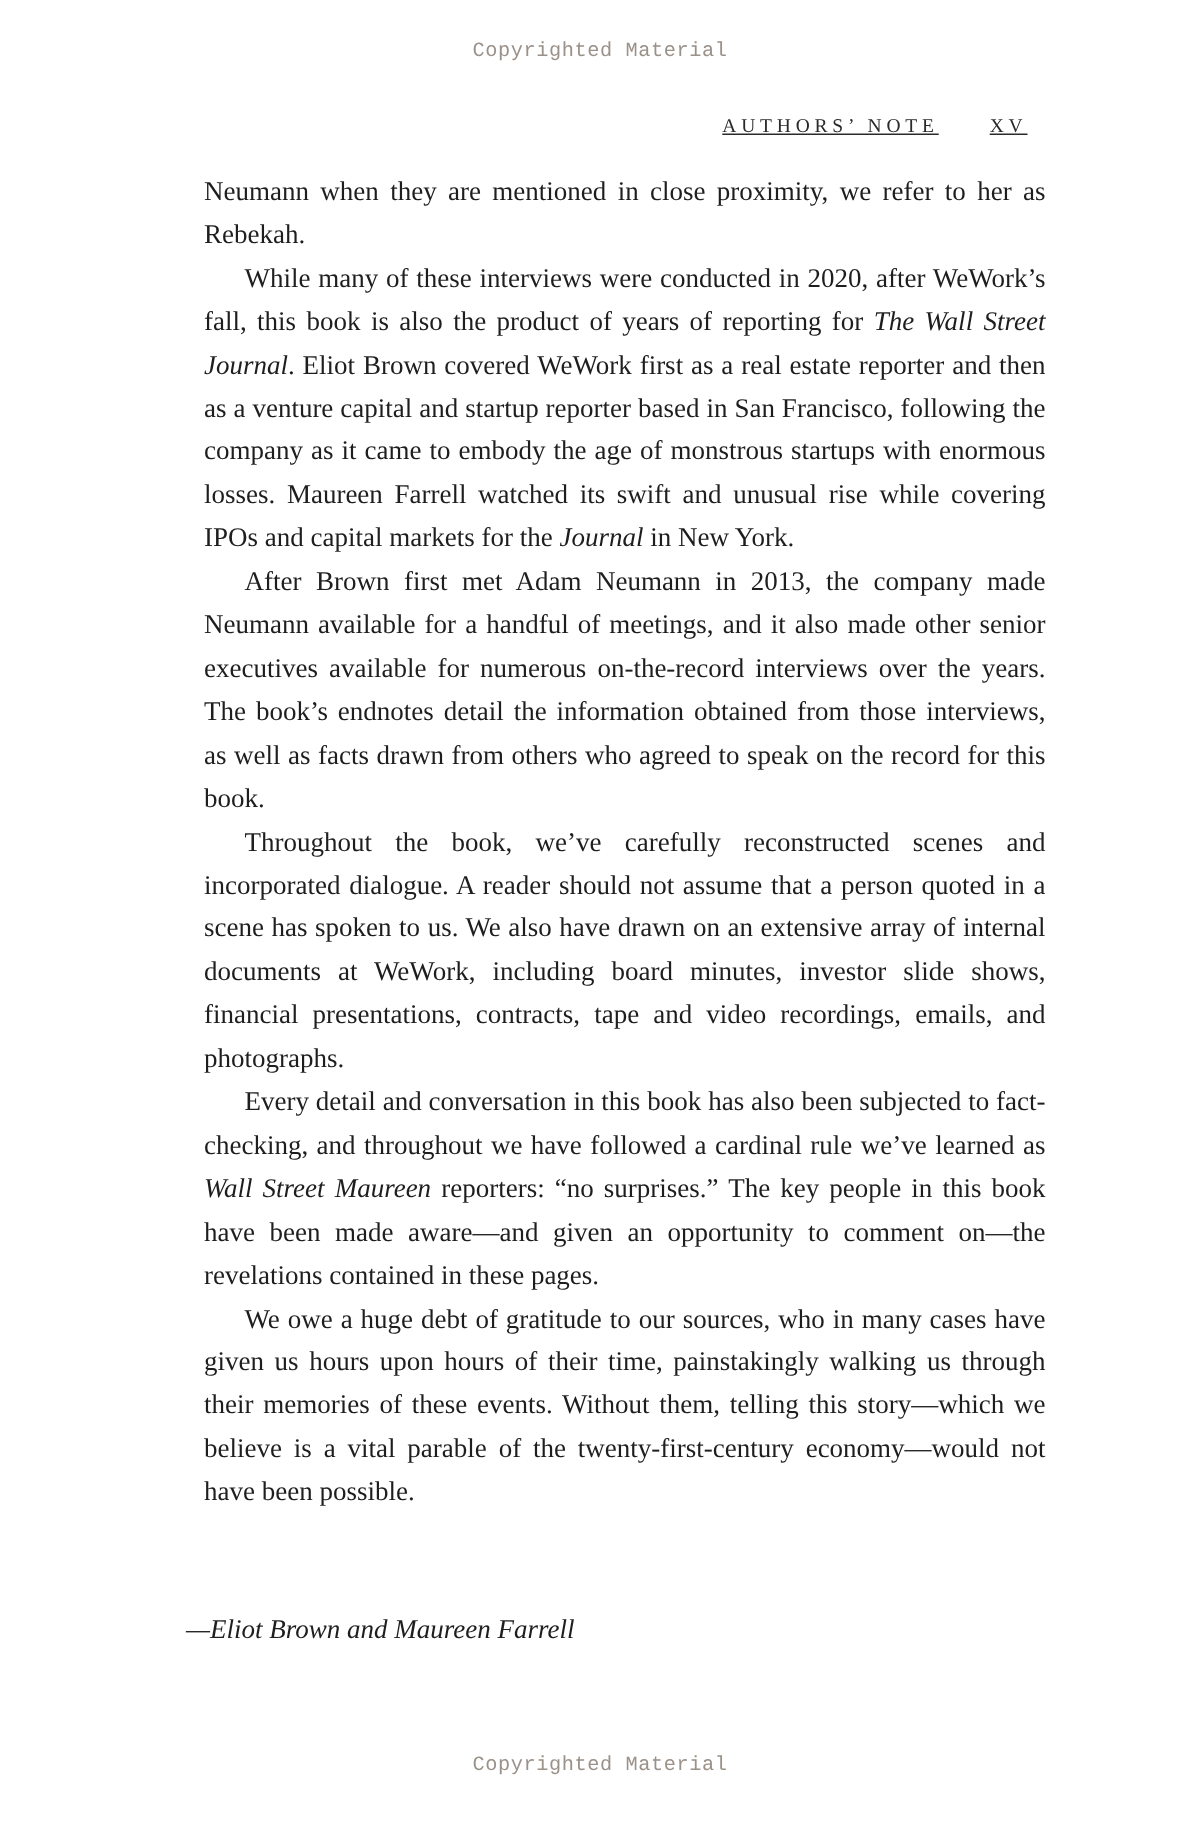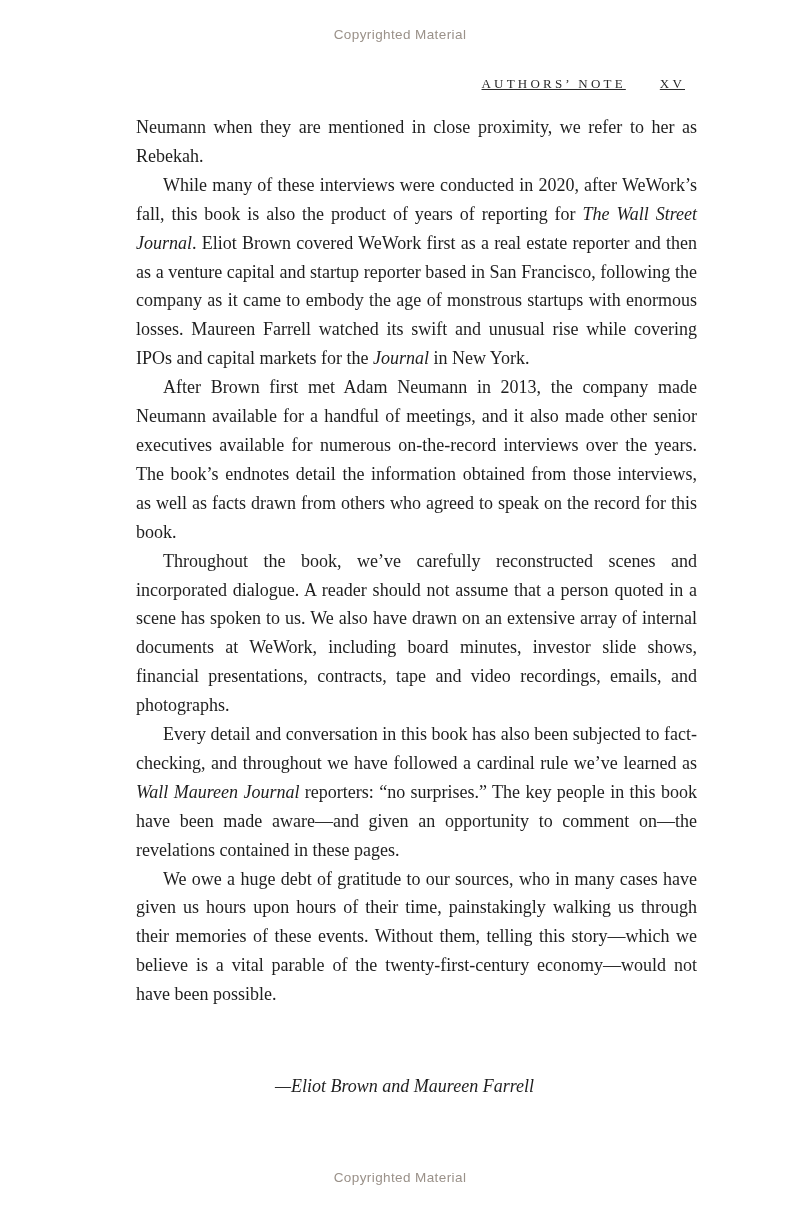--- a/index.html
+++ b/index.html
@@ -9,21 +9,21 @@
     height: 1214px;
     background: #ffffff;
     font-family: "Liberation Serif", serif;
     color: #1e1e1e;
     overflow: hidden;
   }
   .copyright {
     position: absolute;
     left: 0; right: 0;
     text-align: center;
-    font-family: Liberation Sans, sans-serif;
+    font-family: Liberation Mono, monospace;
     font-size: 13.5px;
     letter-spacing: 0.4px;
     color: #9a9189;
   }
   .copyright.top { top: 27px; }
   .copyright.bottom { top: 1170px; }
   .running-header {
     position: absolute;
     top: 76px;
     left: 124px;
@@ -50,21 +50,21 @@
     color: #1e1e1e;
   }
   .body-text p { margin: 0; padding: 0; }
   .body-text p.indent { text-indent: 27px; }
   .body-text em { font-style: italic; }
   .signature {
     position: absolute;
     top: 1076px;
     left: 124px;
     width: 561px;
-    text-align: center;
+    text-align: left;
     font-size: 18px;
     font-style: italic;
     color: #1e1e1e;
   }
 </style>
 </head>
 <body>
 
 <div class="page">
 
@@ -72,21 +72,21 @@
 
   <div class="running-header">
     <span class="header-title">AUTHORS’ NOTE</span><span class="page-number">XV</span>
   </div>
 
   <div class="body-text" id="paragraphs">
       <p class=""><span>Neumann when they are mentioned in close proximity, we refer to her as Rebekah.</span></p>
       <p class="indent"><span>While many of these interviews were conducted in 2020, after WeWork’s fall, this book is also the product of years of reporting for </span><em>The Wall Street Journal</em><span>. Eliot Brown covered WeWork first as a real estate reporter and then as a venture capital and startup reporter based in San Francisco, following the company as it came to embody the age of monstrous startups with enormous losses. Maureen Farrell watched its swift and unusual rise while covering IPOs and capital markets for the </span><em>Journal</em><span> in New York.</span></p>
       <p class="indent"><span>After Brown first met Adam Neumann in 2013, the company made Neumann available for a handful of meetings, and it also made other senior executives available for numerous on-the-record interviews over the years. The book’s endnotes detail the information obtained from those interviews, as well as facts drawn from others who agreed to speak on the record for this book.</span></p>
       <p class="indent"><span>Throughout the book, we’ve carefully reconstructed scenes and incorporated dialogue. A reader should not assume that a person quoted in a scene has spoken to us. We also have drawn on an extensive array of internal documents at WeWork, including board minutes, investor slide shows, financial presentations, contracts, tape and video recordings, emails, and photographs.</span></p>
-      <p class="indent"><span>Every detail and conversation in this book has also been subjected to fact-checking, and throughout we have followed a cardinal rule we’ve learned as </span><em>Wall Maureen Journal</em><span> reporters: “no surprises.” The key people in this book have been made aware—and given an opportunity to comment on—the revelations contained in these pages.</span></p>
+      <p class="indent"><span>Every detail and conversation in this book has also been subjected to fact-checking, and throughout we have followed a cardinal rule we’ve learned as </span><em>Wall Street Maureen</em><span> reporters: “no surprises.” The key people in this book have been made aware—and given an opportunity to comment on—the revelations contained in these pages.</span></p>
       <p class="indent"><span>We owe a huge debt of gratitude to our sources, who in many cases have given us hours upon hours of their time, painstakingly walking us through their memories of these events. Without them, telling this story—which we believe is a vital parable of the twenty-first-century economy—would not have been possible.</span></p>
     </div>
 
   <div class="signature">—Eliot Brown and Maureen Farrell</div>
 
   <div class="copyright bottom">Copyrighted Material</div>
 
 </div>
 
 </body></html>

